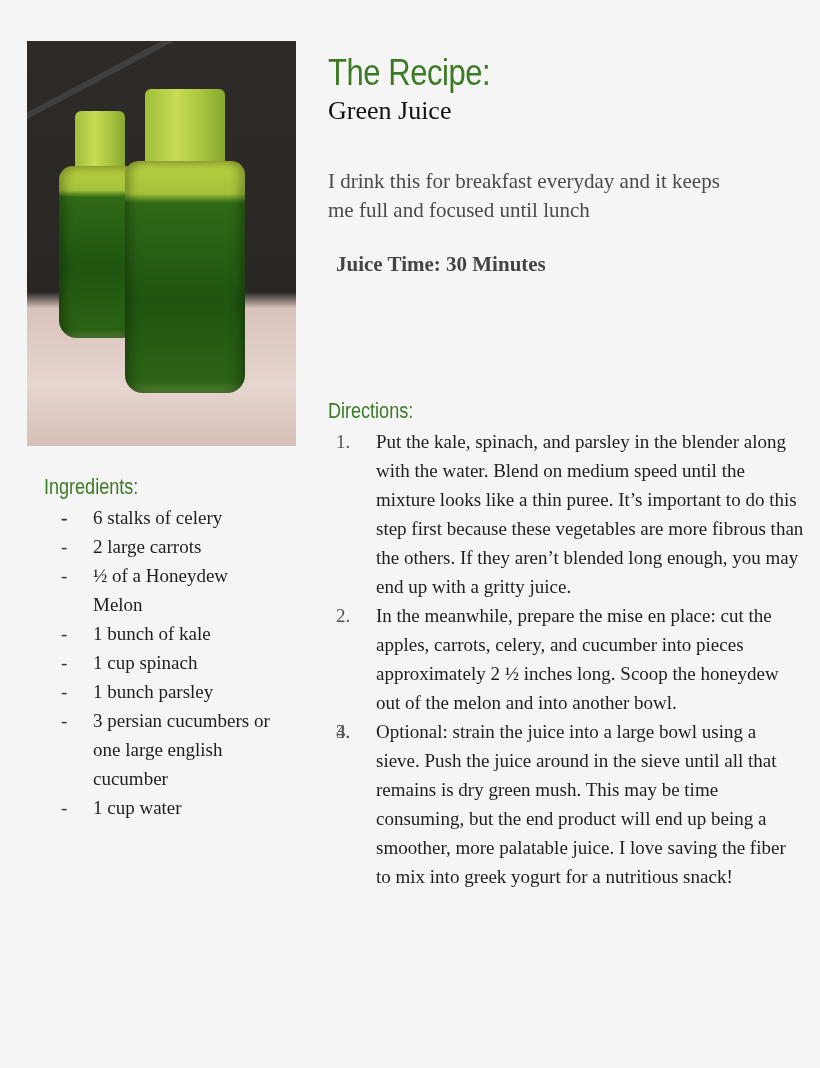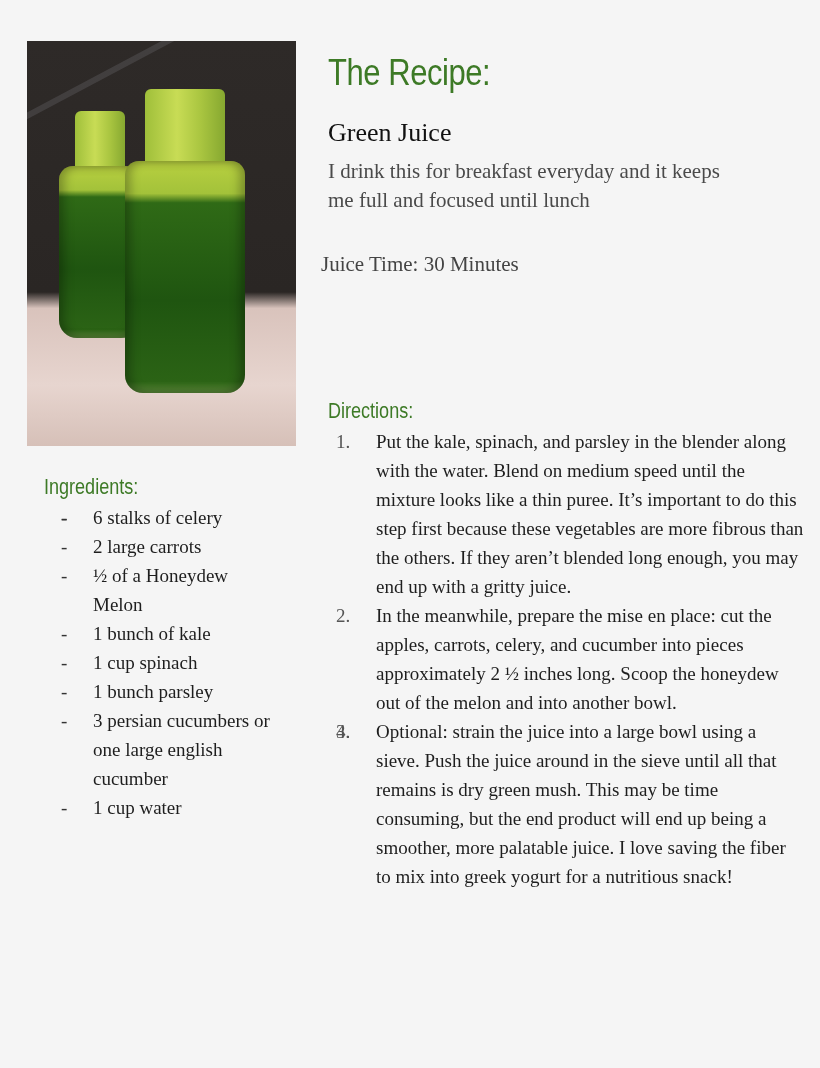--- a/index.html
+++ b/index.html
@@ -27,27 +27,27 @@
     background: linear-gradient(180deg,#b8d040 0%,#a3c23a 14%,#2f6a16 18%,#1f5510 60%,#2b6315 95%,#5d8c3a 100%);
     box-shadow: inset 6px 0 10px rgba(0,0,0,0.25), inset -6px 0 10px rgba(0,0,0,0.25);
   }
   .title {
     position:absolute; left:328px; top:52px; margin:0;
     font-family:"Liberation Sans Narrow","Liberation Sans",sans-serif;
     font-size:36px; font-weight:normal; color:#3d7a26; letter-spacing:-0.5px;
     transform:scaleX(0.86); transform-origin:left top;
   }
   .subtitle {
-    position:absolute; left:328px; top:118px; font-size:26px; color:#111;text-align:right;
+    position:absolute; left:328px; top:96px; font-size:26px; color:#111;text-align:right;
   }
   .intro {
-    position:absolute; left:328px; top:157px; width:420px;
+    position:absolute; left:328px; top:167px; width:420px;
     font-size:21px; line-height:29px; color:#4a4a4a;
   }
-  .meta { position:absolute; left:321px; top:250px; font-size:21px; line-height:29px; color:#444; }
+  .meta { position:absolute; left:336px; top:250px; font-size:21px; line-height:29px; color:#444;font-weight:bold; }
   .meta div { white-space:pre; }
   .section-h {
     position:absolute; margin:0;
     font-family:"Liberation Sans",sans-serif; font-weight:normal;
     font-size:22px; color:#3d7a26;
     transform:scaleX(0.82); transform-origin:left top;
   }
   .ingredients-h { left:44px; top:474px; }
   .directions-h { left:328px; top:398px; }
   ul.ing {

